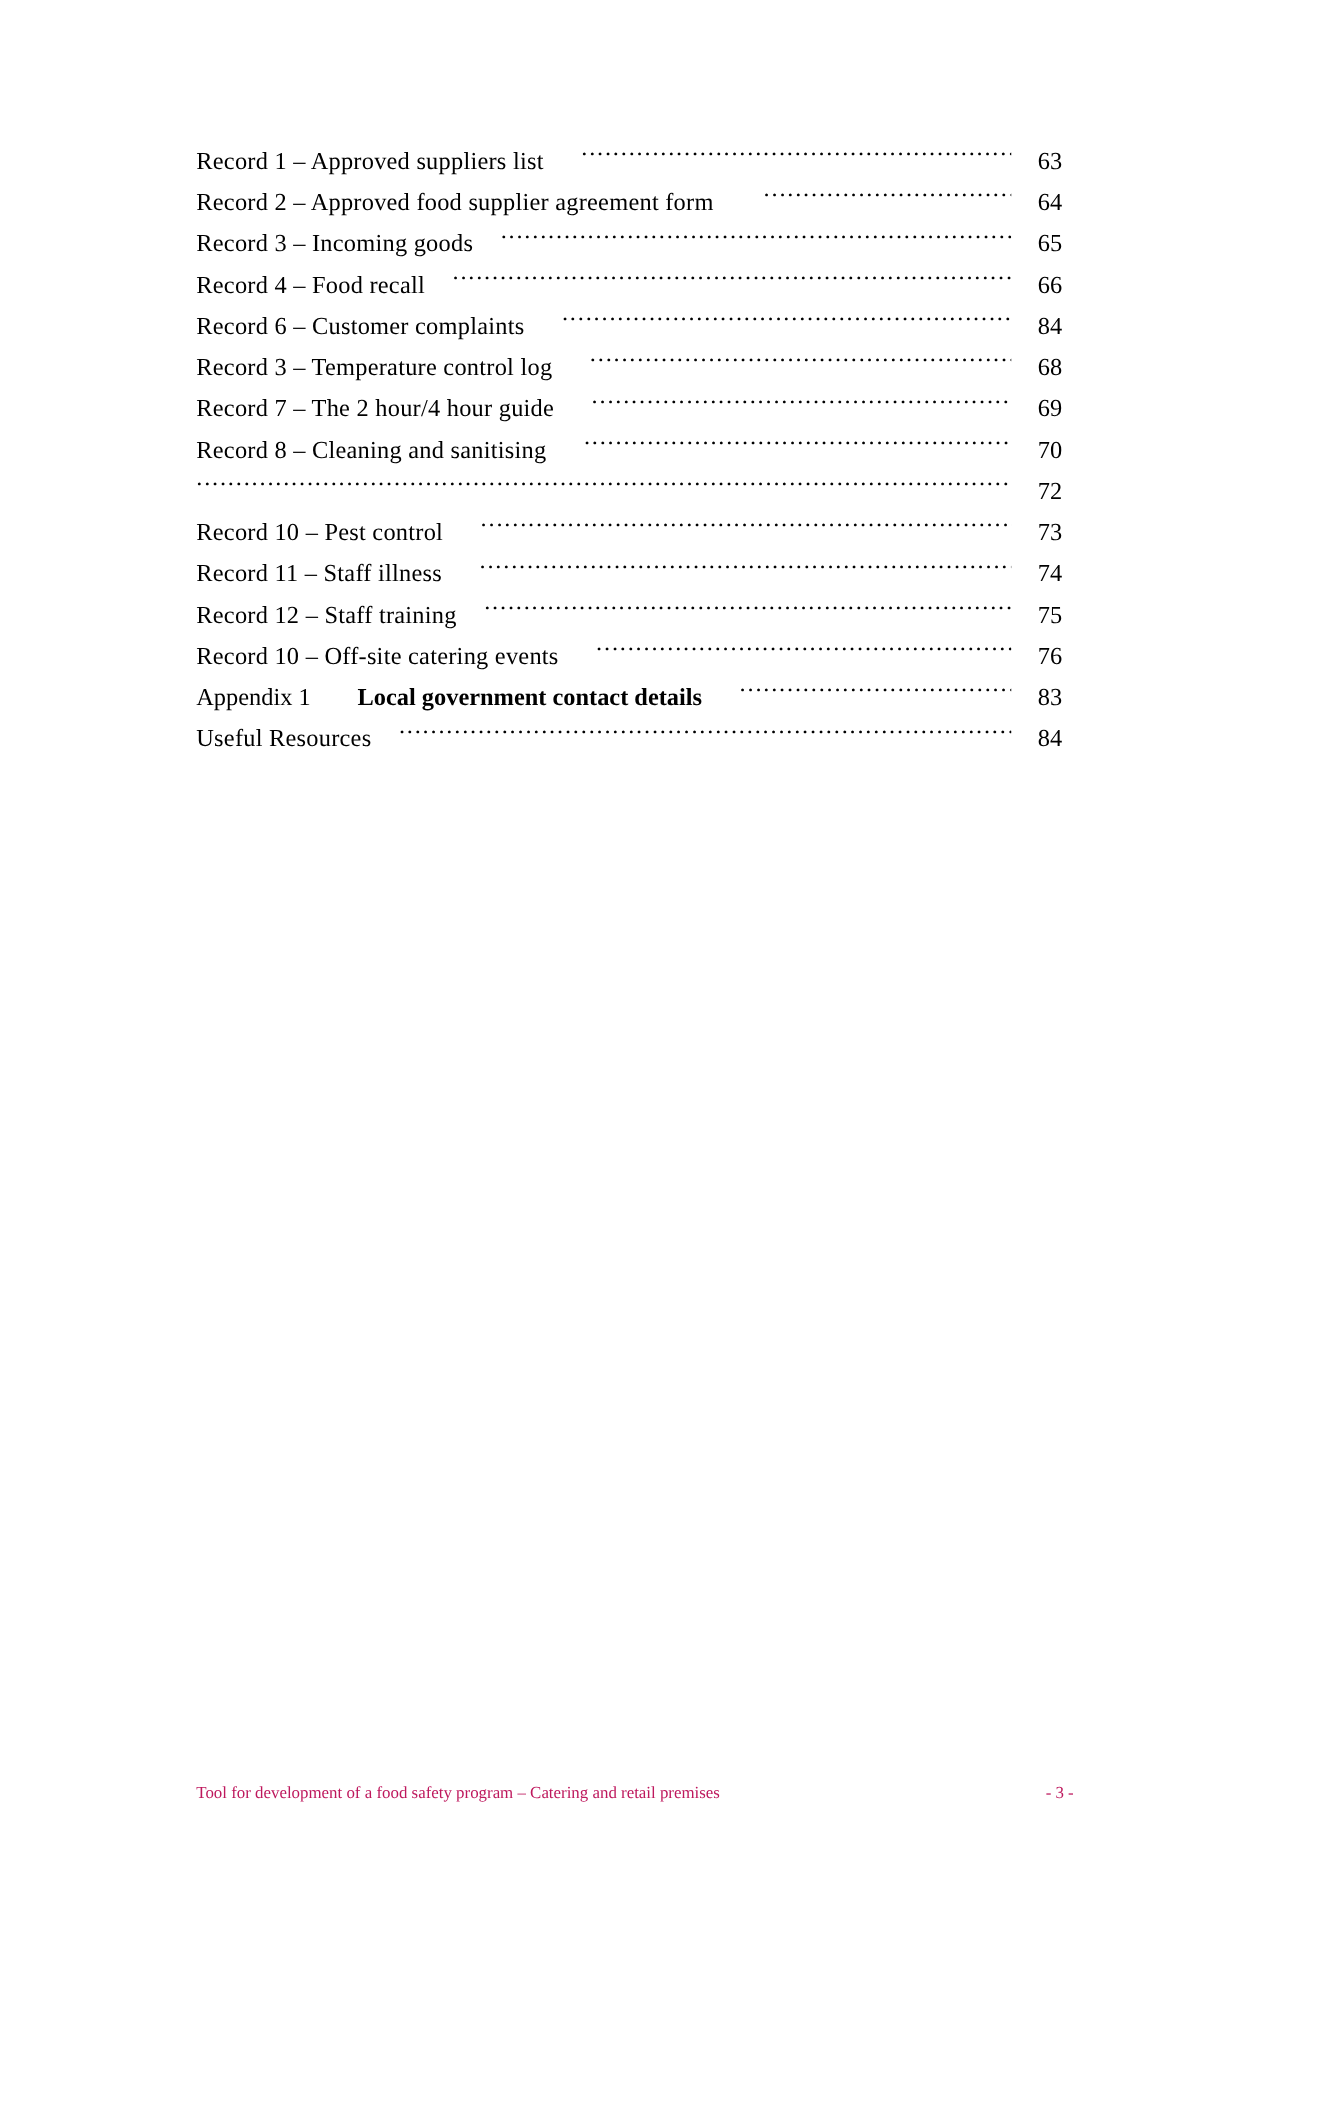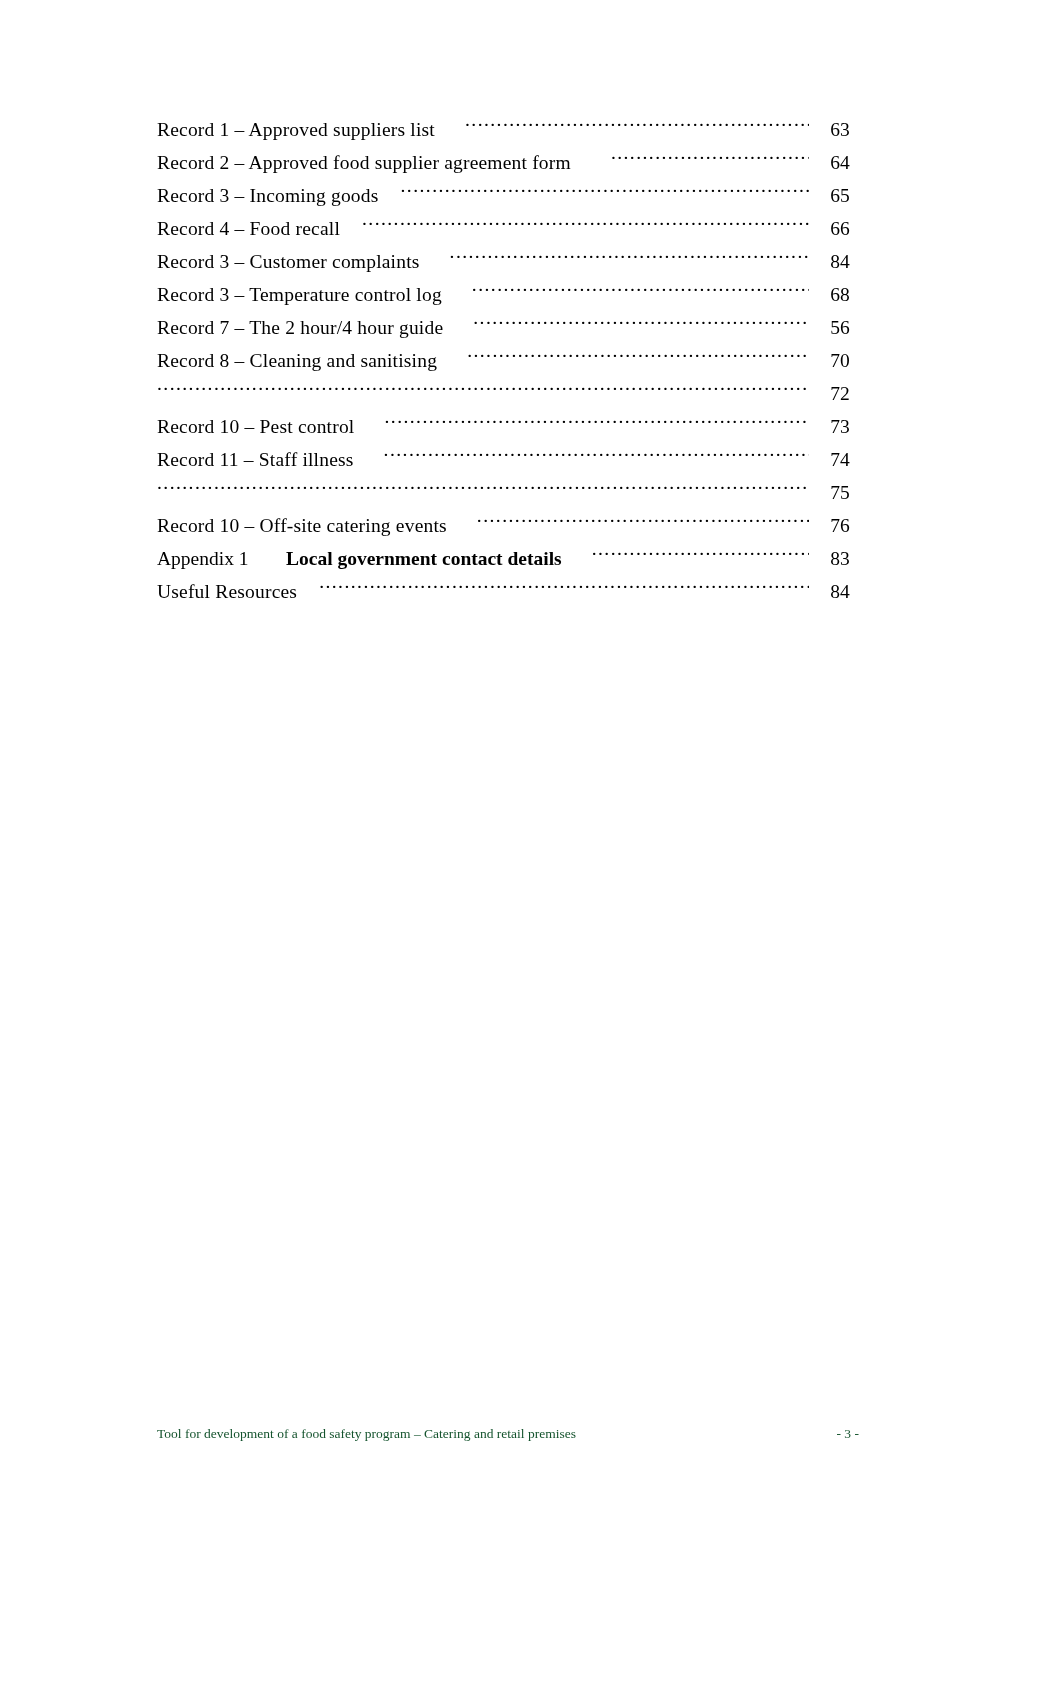--- a/index.html
+++ b/index.html
@@ -96,21 +96,21 @@
   
   #footer {
     position: absolute;
     left: 141px;
     top: 1426px;
     width: 706px;
     display: flex;
     align-items: baseline;
     justify-content: space-between;
     font-size: 13.5px;
-    color: #14532d;
+    color: #be185d;
   }
   #footer-text { white-space: nowrap; }
   #footer-page { white-space: nowrap; padding-right: 4px;}
 </style>
 </head>
 <body>
 
 <div id="page">
 
   <div id="toc">
@@ -133,35 +133,35 @@
       <span class="toc-page">65</span>
     </div>
 
     <div class="toc-row">
       <span class="toc-label gap-sm">Record 4 – Food recall</span>
       <span class="toc-leader"></span>
       <span class="toc-page">66</span>
     </div>
 
     <div class="toc-row">
-      <span class="toc-label gap-md">Record 3 – Customer complaints</span>
+      <span class="toc-label gap-md">Record 6 – Customer complaints</span>
       <span class="toc-leader"></span>
       <span class="toc-page">84</span>
     </div>
 
     <div class="toc-row">
       <span class="toc-label gap-md">Record 3 – Temperature control log</span>
       <span class="toc-leader"></span>
       <span class="toc-page">68</span>
     </div>
 
     <div class="toc-row">
       <span class="toc-label gap-md">Record 7 – The 2 hour/4 hour guide</span>
       <span class="toc-leader"></span>
-      <span class="toc-page">56</span>
+      <span class="toc-page">69</span>
     </div>
 
     <div class="toc-row">
       <span class="toc-label gap-md">Record 8 – Cleaning and sanitising</span>
       <span class="toc-leader"></span>
       <span class="toc-page">70</span>
     </div>
 
     <div class="toc-row">
       <span class="toc-leader"></span>
@@ -174,20 +174,21 @@
       <span class="toc-page">73</span>
     </div>
 
     <div class="toc-row">
       <span class="toc-label gap-md">Record 11 – Staff illness</span>
       <span class="toc-leader"></span>
       <span class="toc-page">74</span>
     </div>
 
     <div class="toc-row">
+      <span class="toc-label gap-sm">Record 12 – Staff training</span>
       <span class="toc-leader"></span>
       <span class="toc-page">75</span>
     </div>
 
     <div class="toc-row">
       <span class="toc-label gap-md">Record 10 – Off-site catering events</span>
       <span class="toc-leader"></span>
       <span class="toc-page">76</span>
     </div>
 

